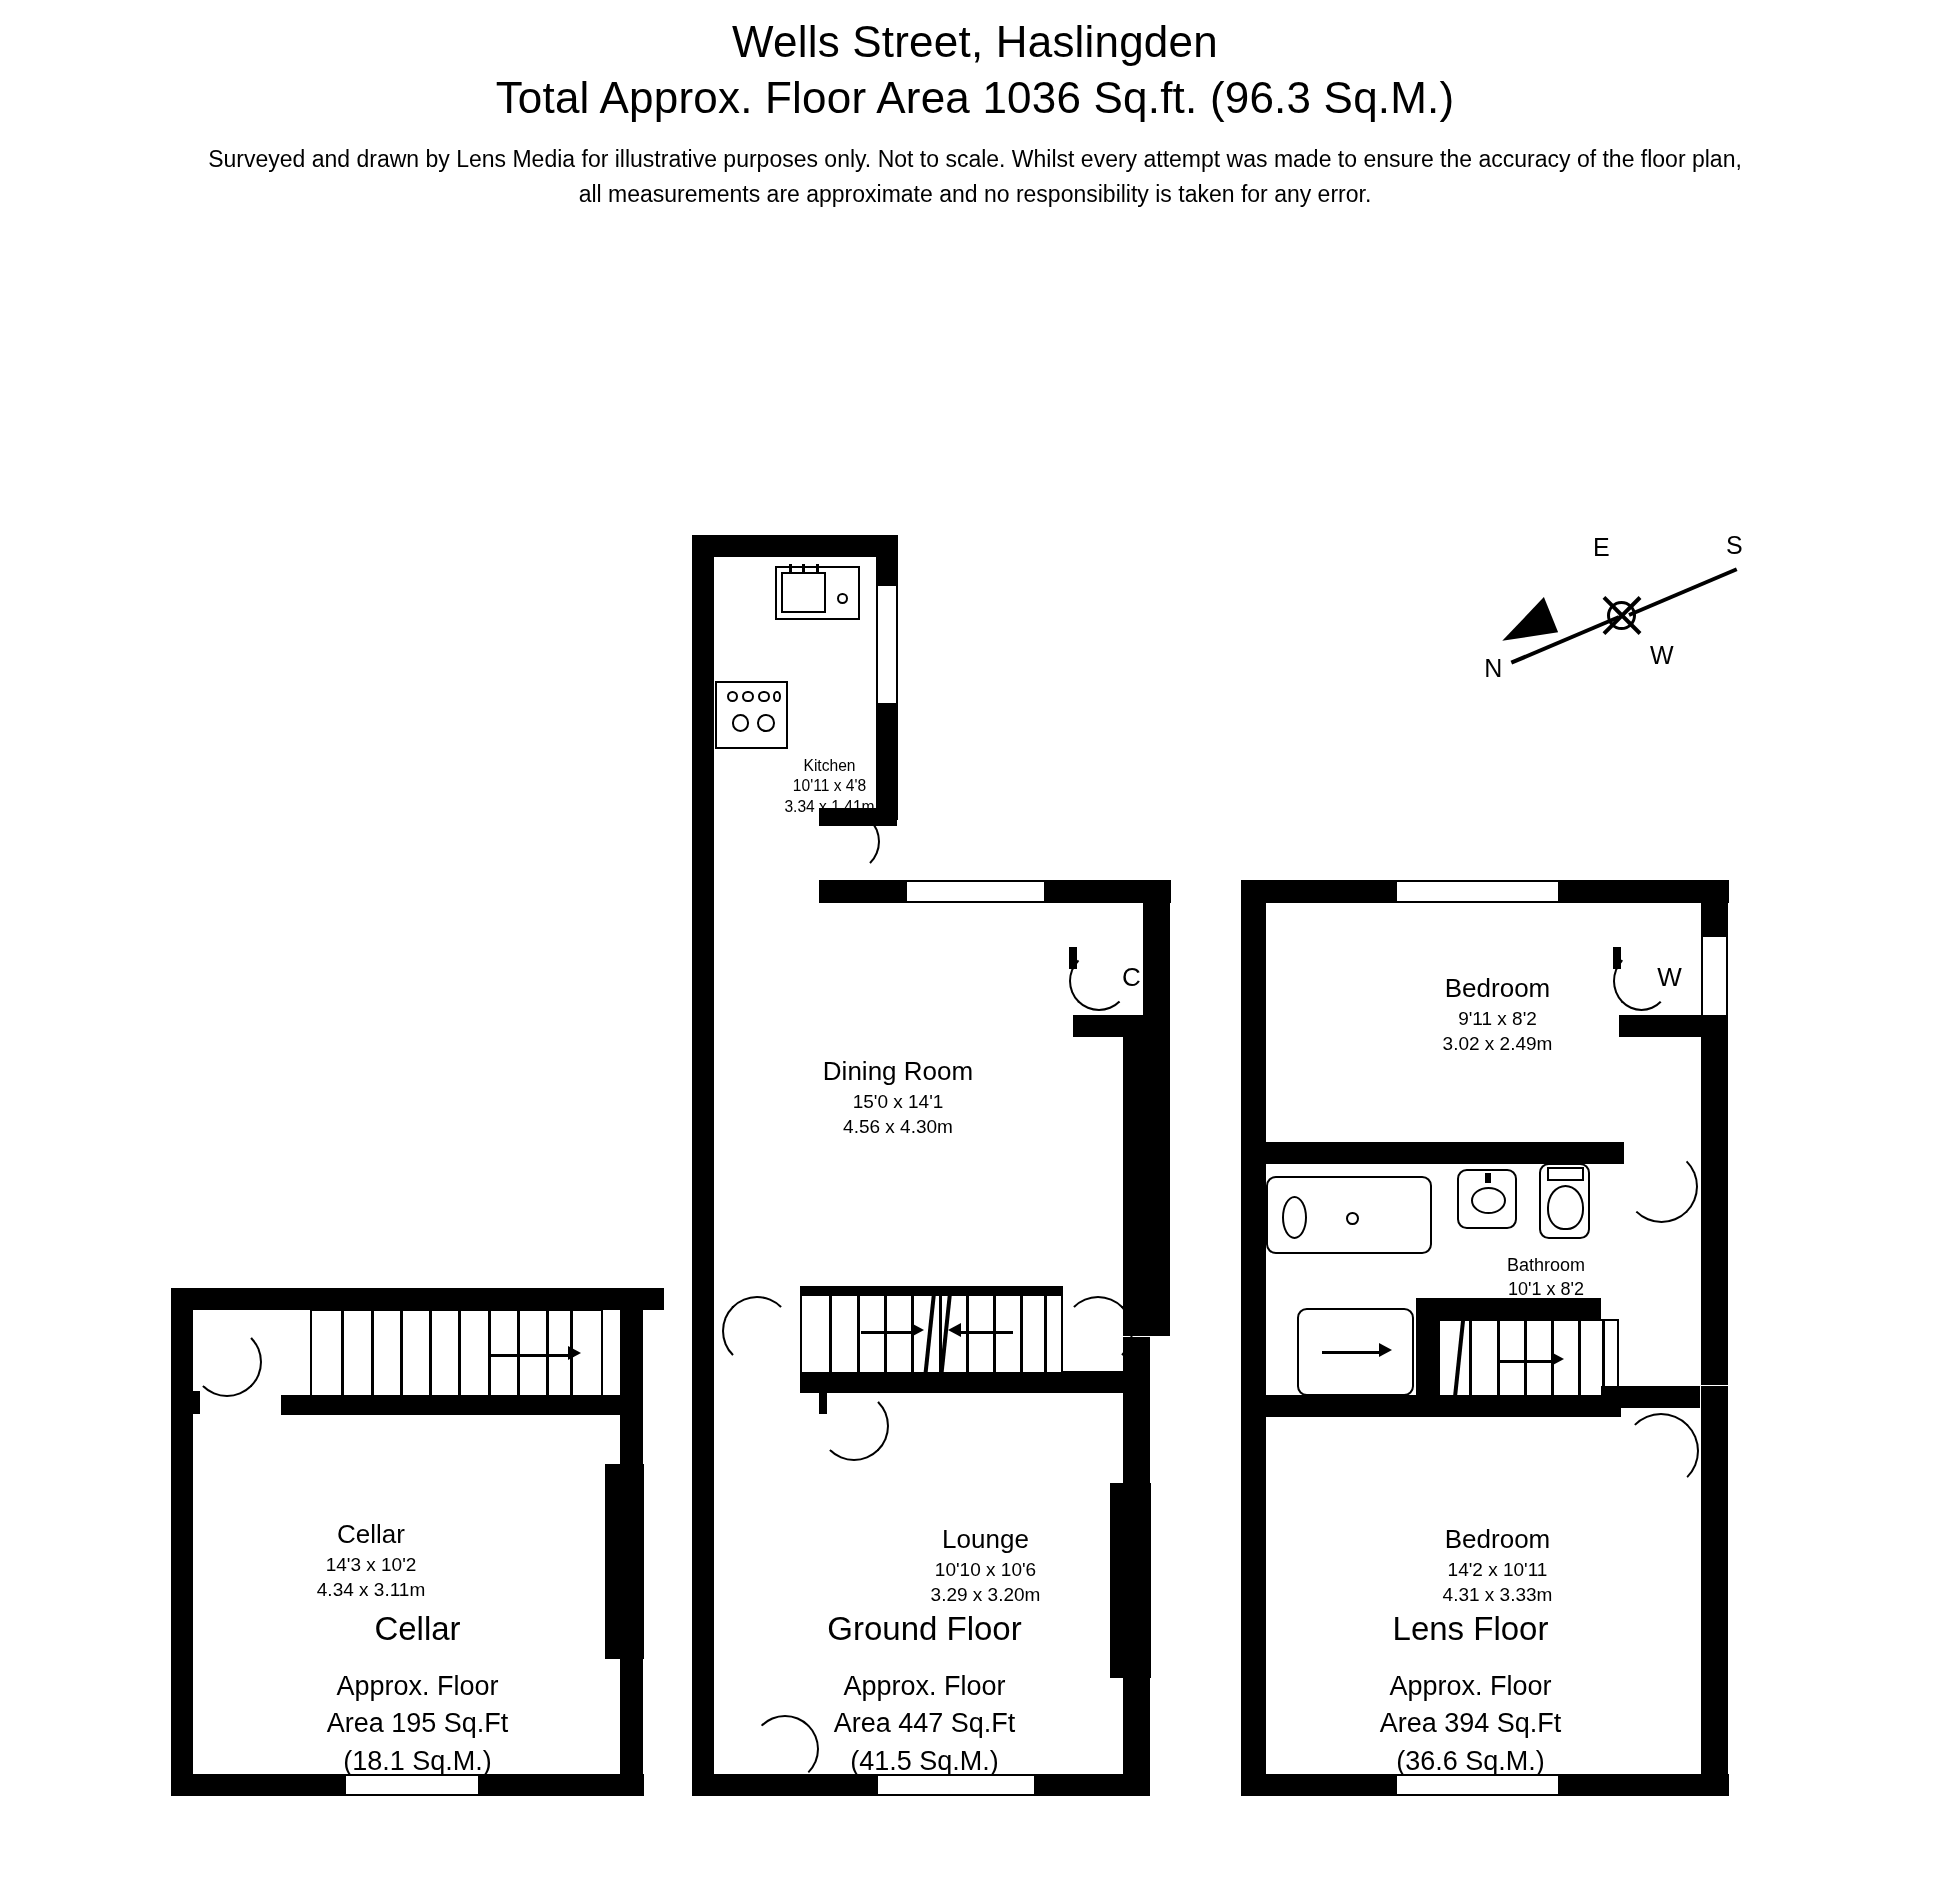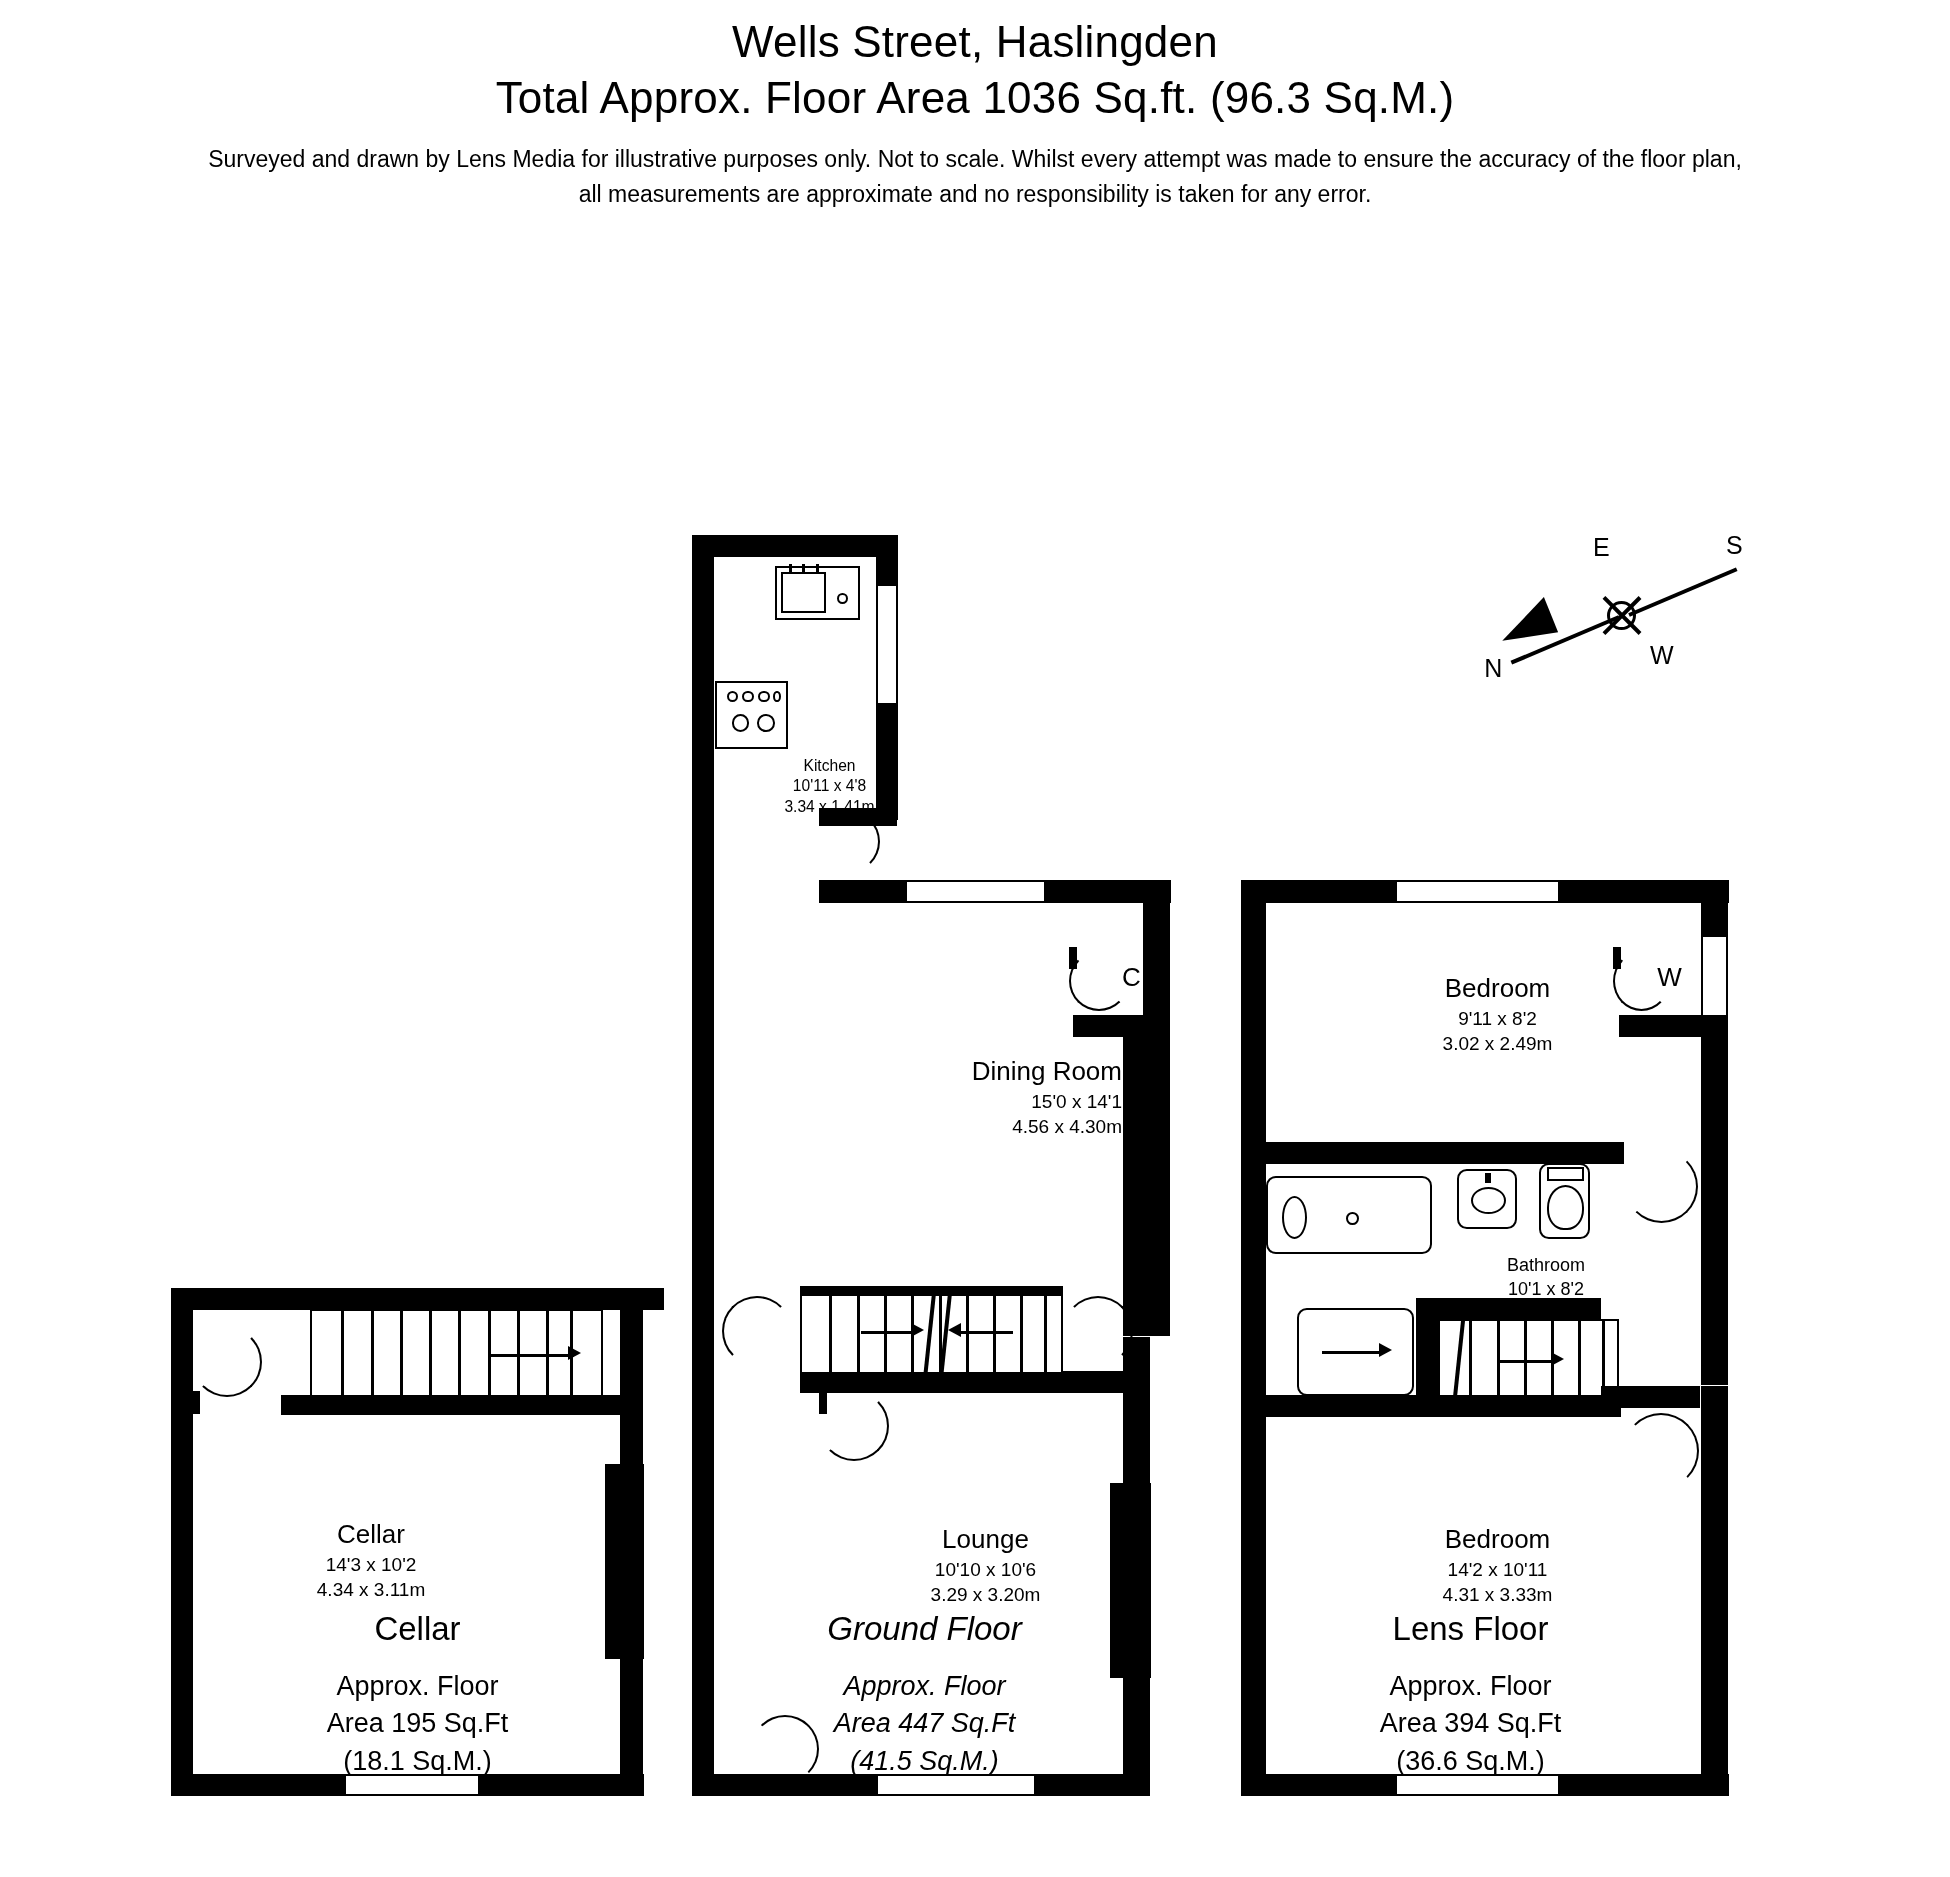--- a/index.html
+++ b/index.html
@@ -229,21 +229,21 @@
     <div class="wall" style="left:1143px; top:655px; width:27px; height:254px;"></div>
     <div class="wall" style="left:1073px; top:790px; width:73px; height:21.5px;"></div>
     <div class="wall" style="left:1123px; top:809px; width:47px; height:302px;"></div>
     <div class="wall" style="left:1123px; top:1112px; width:27px; height:458px;"></div>
     <div class="wall" style="left:1110px; top:1258px; width:41px; height:195px;"></div>
 
     <div class="door door-bl" style="left:1069px; top:726px; width:60px; height:60px;"></div>
     <div class="wall" style="left:1069px; top:722px; width:7.8px; height:21.5px;"></div>
     <div class="room-label" style="left:1112px; top:735px; width:39px; font-size:26px;">C</div>
 
-    <div class="room-label" style="left:810px; top:829px; width:312px;text-align:right;">
+    <div class="room-label" style="left:742px; top:829px; width:312px;">
       <div class="name">Dining Room</div>
       <div class="dim">15'0 x 14'1</div>
       <div class="dim">4.56 x 4.30m</div>
     </div>
 
     <div class="fixture" style="left:775px; top:341px; width:85px; height:54px;">
       <div style="position:absolute; left:3.9px; top:3.9px; width:45px; height:41px; border:2px solid #000; box-sizing:border-box;"></div>
       <div style="position:absolute; left:60px; top:25px; width:6.8px; height:6.8px; border:2px solid #000; border-radius:50%;"></div>
       <div style="position:absolute; left:11.7px; top:-3.9px; width:2.9px; height:8.8px; background:#000;"></div>
       <div style="position:absolute; left:25px; top:-3.9px; width:2.9px; height:8.8px; background:#000;"></div>
@@ -385,21 +385,21 @@
   </div>
 </div>
 
 <div class="footer">
   <div class="foot-col" style="left:164px; top:0;">
     <div class="foot-title">Cellar</div>
     <div class="foot-text">Approx. Floor</div>
     <div class="foot-text">Area 195 Sq.Ft</div>
     <div class="foot-text">(18.1 Sq.M.)</div>
   </div>
-  <div class="foot-col" style="left:671px; top:0;font-style:italic;">
+  <div class="foot-col" style="left:671px; top:0;">
     <div class="foot-title">Ground Floor</div>
     <div class="foot-text">Approx. Floor</div>
     <div class="foot-text">Area 447 Sq.Ft</div>
     <div class="foot-text">(41.5 Sq.M.)</div>
   </div>
   <div class="foot-col" style="left:1217px; top:0;">
     <div class="foot-title">Lens Floor</div>
     <div class="foot-text">Approx. Floor</div>
     <div class="foot-text">Area 394 Sq.Ft</div>
     <div class="foot-text">(36.6 Sq.M.)</div>

